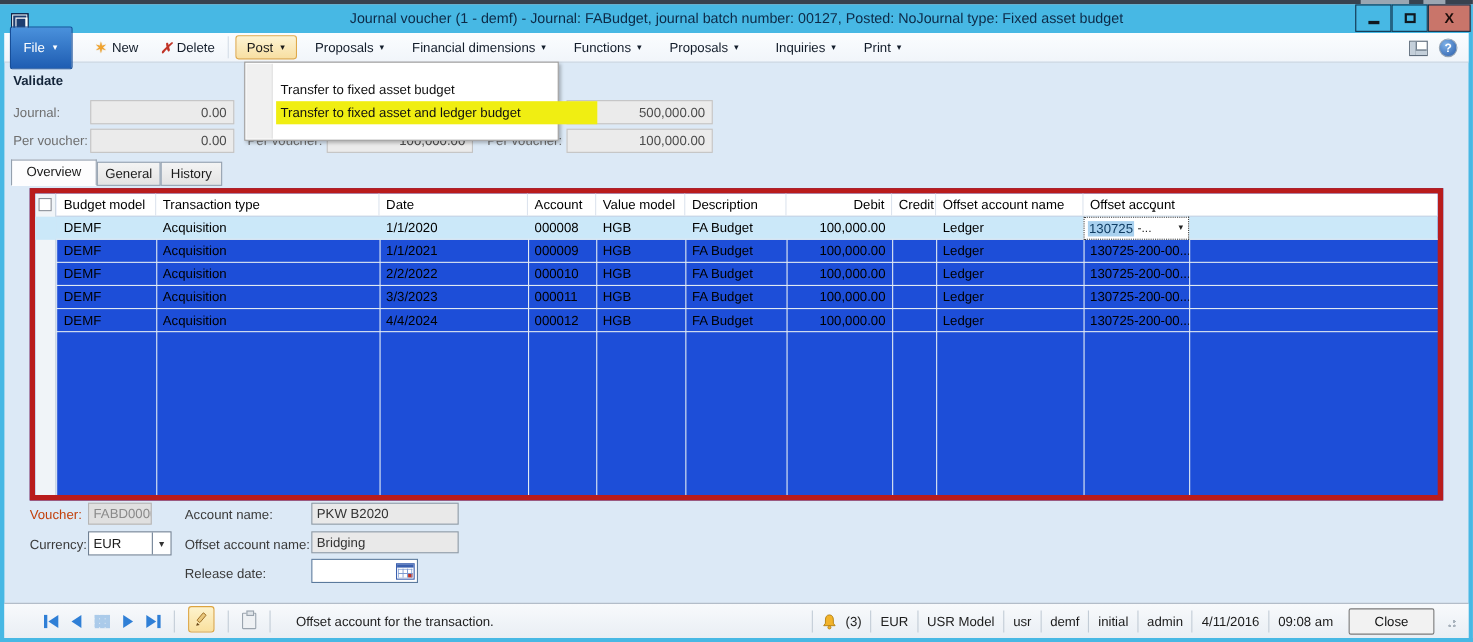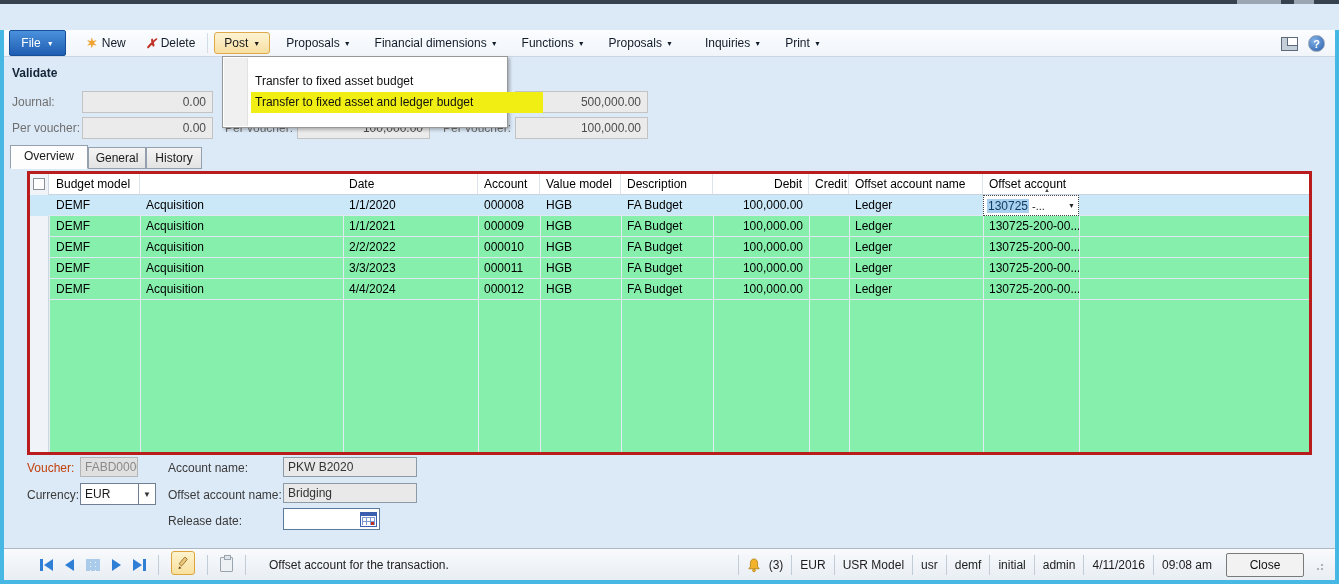--- a/index.html
+++ b/index.html
@@ -24,21 +24,21 @@
   .winbtn { position:absolute; top:0; height:25px; width:33px; border:1px solid #10314b; text-align:center; }
   .winbtn.min  { right:74px; background:#47b8e4; }
   .winbtn.max  { right:41px; background:#47b8e4; }
   .winbtn.close{ right:2px;  width:39px; background:#c9756a; }
   .glyph-min { display:inline-block; width:10px; height:3px; background:#101820; margin-top:14px; }
   .glyph-max { display:inline-block; width:10px; height:9px; border:2px solid #101820; margin-top:7px; background:transparent; }
   .glyph-close { font-weight:bold; font-size:13px; color:#1c0d0a; line-height:24px; }
 
   
   .menubar { position:absolute; top:30px; left:4px; right:4px; height:27px; background:linear-gradient(#fbfdff,#f1f5fa); border-bottom:1px solid #ccd6e2; display:flex; align-items:center; }
-  .file-btn { margin-left:5px; width:57px; height:26px; background:linear-gradient(#4a91dc,#1f5db2); border:1px solid #174e98; border-radius:2px; color:#fff; display:flex; align-items:center; justify-content:center; gap:6px; }
+  .file-btn { margin-left:5px; width:57px; height:39px; background:linear-gradient(#4a91dc,#1f5db2); border:1px solid #174e98; border-radius:2px; color:#fff; display:flex; align-items:center; justify-content:center; gap:6px; }
   .file-btn .arrow { font-size:7px; }
   .mi { display:flex; align-items:center; gap:4px; padding:3px 6px; color:#121c2a; white-space:nowrap; }
   .mi .arrow { font-size:7px; color:#121c2a; }
   .mi-new { margin-left:14px; }
   .ic-new { color:#f2a32c; font-size:14px; line-height:12px; text-shadow:0 0 1px #d88a10; }
   .ic-del { color:#c03326; font-weight:bold; font-size:13px; font-style:italic; }
   .msep { width:1px; height:20px; background:#d4dce6; margin:0 6px; }
   .post-btn { display:flex; align-items:center; gap:5px; padding:3px 9px; background:linear-gradient(#fdf3d3,#f8dfa2); border:1px solid #dfa94a; border-radius:3px; }
   .menubar-right { position:absolute; right:10px; top:5px; display:flex; gap:10px; align-items:center; }
   .pane-icon { width:17px; height:14px; border:1px solid #5c6a7a; background:#fff; position:relative; }
@@ -57,21 +57,21 @@
   .balance-head { position:absolute; left:12px; top:66px; font-weight:bold; color:#14253a; }
   .blabel { position:absolute; color:#6f6f6f; height:22px; line-height:22px; }
   .bfield { position:absolute; height:22px; line-height:20px; background:#ebebeb; border:1px solid #c3c3c3; color:#4c4c4c; text-align:right; padding:0 6px; }
 
   
   .tab { position:absolute; height:22px; line-height:21px; text-align:center; border:1px solid #94a0ae; }
   .tab.active { top:145px; height:24px; background:#fdfdfe; border-bottom:1px solid #fdfdfe; z-index:5; }
   .tab.inactive { top:147px; background:linear-gradient(#f4f4f4,#e3e3e3); }
 
   
-  .grid { position:absolute; left:27px; top:171px; width:1285px; height:284px; background:#86efac; border:3px solid #b91c1c; }
+  .grid { position:absolute; left:27px; top:171px; width:1285px; height:284px; background:#1d4ed8; border:5px solid #b91c1c; }
   .g-gutter { position:absolute; left:0; top:0; bottom:0; width:19px; background:#f0f4f8; border-right:1px solid #ccd7e2; }
   .g-checkbox { position:absolute; left:3px; top:4px; width:12px; height:12px; background:#fff; border:1px solid #8a8f98; }
   .g-header { position:absolute; left:19px; right:0; top:0; height:21px; background:#ffffff; border-bottom:1px solid #c9d4e0; }
   .g-hcell { position:absolute; top:0; height:20px; line-height:20px; padding:0 6px; color:#000; border-right:1px solid #dde4ee; white-space:nowrap; overflow:hidden; }
   .g-hcell.num { text-align:right; }
   .sort-asc { position:absolute; font-size:6px; color:#444; top:13px; }
   .vline { position:absolute; top:21px; bottom:0; width:1px; background:#e3ebf3; }
   .g-row { position:absolute; left:19px; right:0; height:21px; border-bottom:1px solid #e0e9f2; }
   .g-row.selected { background:#cbe8f9; }
   .g-gutter-sel { position:absolute; left:0; width:19px; height:21px; background:#cbe8f9; }
@@ -138,20 +138,27 @@
 </head>
 <body>
 
 <div id="app">
 
   <div class="top-strip">
     <div class="seg" style="left:1237px;width:44px;"></div>
     <div class="seg" style="left:1294px;width:20px;"></div>
   </div>
 
+  <div class="titlebar">
+    <div class="app-icon"></div>
+    <div class="title-text">Journal voucher (1 - demf) - Journal: FABudget, journal batch number: 00127, Posted: NoJournal type: Fixed asset budget</div>
+    <div class="winbtn min"><span class="glyph-min"></span></div>
+    <div class="winbtn max"><span class="glyph-max"></span></div>
+    <div class="winbtn close"><span class="glyph-close">X</span></div>
+  </div>
   <div class="win-border-l"></div>
   <div class="win-border-r"></div>
   <div class="win-border-b"></div>
 
   <div class="menubar">
     <div class="file-btn">
       <span>File</span>
       <span class="arrow">▼</span>
     </div>
     <div class="mi mi-new">
@@ -239,20 +246,21 @@
     <div class="vline" style="left:510px;"></div>
     <div class="vline" style="left:591px;"></div>
     <div class="vline" style="left:683px;"></div>
     <div class="vline" style="left:779px;"></div>
     <div class="vline" style="left:819px;"></div>
     <div class="vline" style="left:953px;"></div>
     <div class="vline" style="left:1049px;"></div>
 
     <div class="g-header">
       <div class="g-hcell col-bm">Budget model</div>
+      <div class="g-hcell col-tt">Transaction type</div>
       <div class="g-hcell col-dt">Date</div>
       <div class="g-hcell col-ac">Account</div>
       <div class="g-hcell col-vm">Value model</div>
       <div class="g-hcell col-de">Description</div>
       <div class="g-hcell col-db num">Debit</div>
       <div class="g-hcell col-cr num">Credit</div>
       <div class="g-hcell col-ot">Offset account name</div>
       <div class="g-hcell col-oa" style="border-right:none;">Offset account</div>
       <div class="sort-asc" style="left:995px;">▲</div>
     </div>

